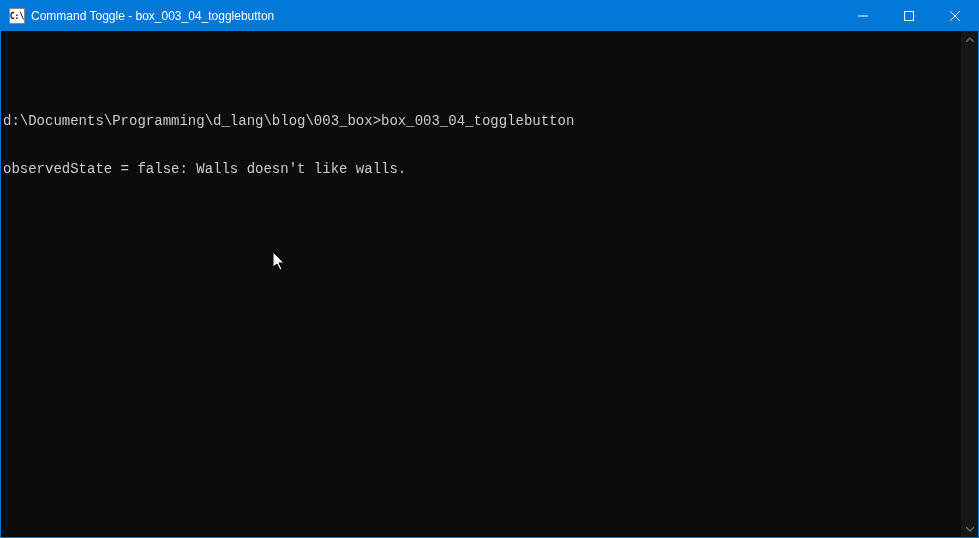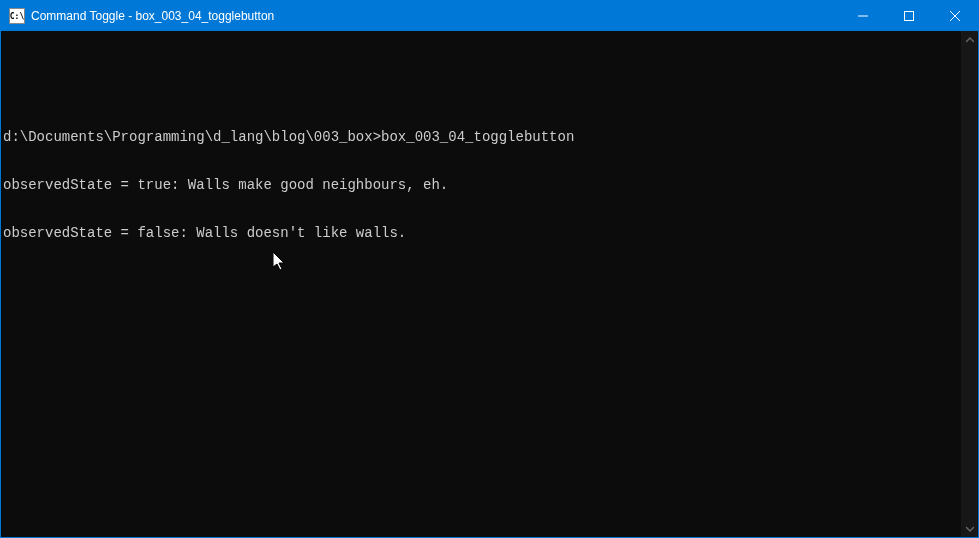--- a/index.html
+++ b/index.html
@@ -82,21 +82,21 @@
       background: #0c0c0c;
     }
     
     .terminal {
       flex: 1;
       background: #0c0c0c;
       color: #cccccc;
       font-family: Consolas, "Courier New", monospace;
       font-size: 14px;
       line-height: 16px;
-      padding: 18px 0 0 2px;
+      padding: 2px 0 0 2px;
       white-space: pre;
       overflow: hidden;
     }
     
     .terminal-line {
       min-height: 16px;
     }
     
     .scrollbar {
       width: 17px;
@@ -158,21 +158,20 @@
           <line x1="10" y1="0" x2="0" y2="10" stroke="#ffffff" stroke-width="1"></line>
         </svg>
       </div>
     </div>
   </div>
 
   <div class="client-area">
     <div class="terminal">
       <div class="terminal-line"></div>
       <div class="terminal-line"><span>d:\Documents\Programming\d_lang\blog\003_box&gt;</span><span>box_003_04_togglebutton</span></div>
-      <div class="terminal-line">observedState = true: Walls make good neighbours, eh.</div>
       <div class="terminal-line">observedState = false: Walls doesn't like walls.</div>
     </div>
     <div class="scrollbar">
       <div class="scrollbar-btn">
         <svg viewBox="0 0 8 8">
           <path d="M0 6 L4 2 L8 6" stroke="#666" stroke-width="1.5" fill="none"></path>
         </svg>
       </div>
       <div class="scrollbar-track"></div>
       <div class="scrollbar-btn">

